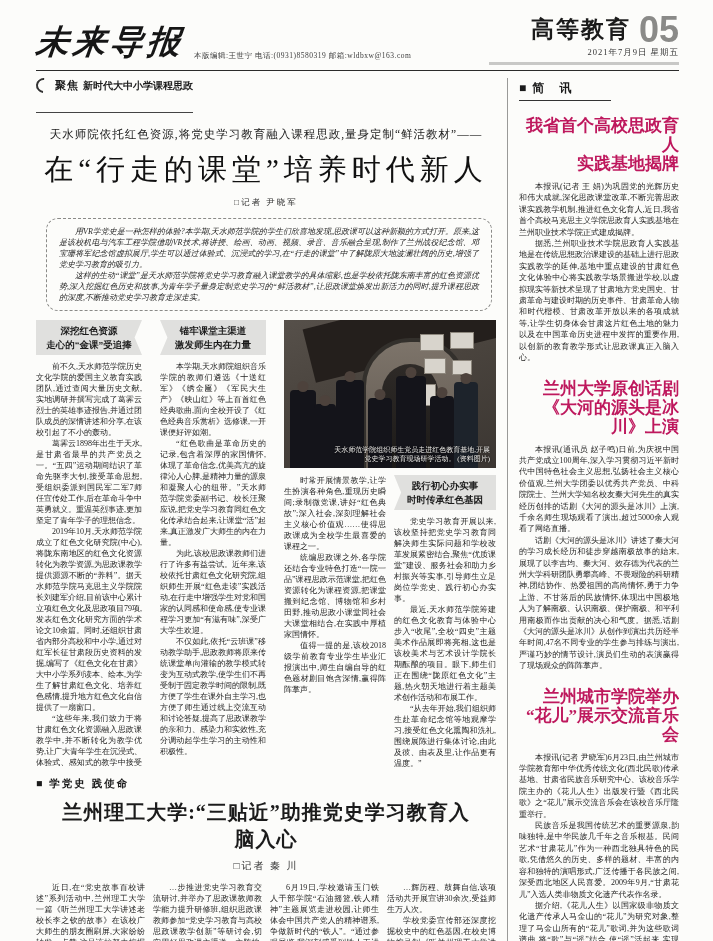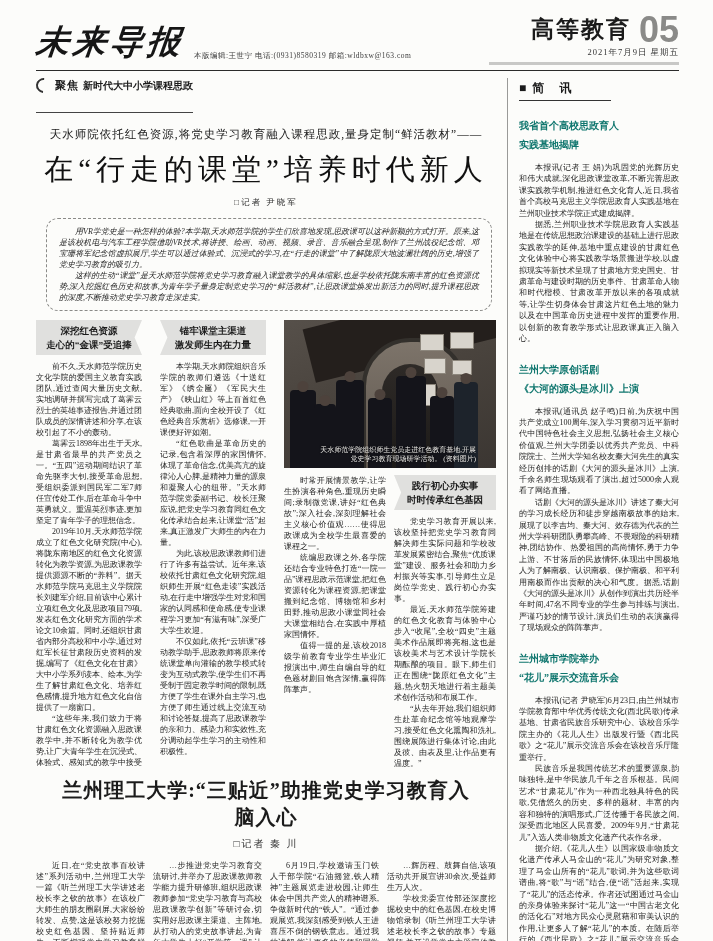--- a/index.html
+++ b/index.html
@@ -51,38 +51,38 @@
   .beam{position:absolute;top:-18px;right:-30px;width:220px;height:55px;background:#241f1c;
         transform:rotate(-14deg);}
   .arch{position:absolute;left:78px;top:18px;width:96px;height:130px;border-radius:48px 48px 0 0;
         background:linear-gradient(#7d746a,#5d554d);border:4px solid #33302c;}
   .arch-door{position:absolute;left:16px;top:22px;width:56px;height:104px;border-radius:28px 28px 0 0;
              background:linear-gradient(#2e2a27,#1c1a18);}
   .frame{position:absolute;background:#d8d4cc;border:1px solid #8c867c;}
   .person{position:absolute;background:#14141a;border-radius:4px 4px 0 0;}
   .person::before{content:'';position:absolute;top:-9px;left:50%;transform:translateX(-50%);
                   width:11px;height:11px;border-radius:50%;background:#4d423c;}
-  .photo-caption{position:absolute;right:20px;bottom:4px;text-align:right;color:#f0efec;
+  .photo-caption{position:absolute;right:6px;bottom:4px;text-align:right;color:#f0efec;
                  font-size:7px;line-height:9px;text-shadow:0 0 2px #000;font-style:normal;}
   .photo-cols{display:flex;gap:8px;flex:1;overflow:hidden;margin-top:7px;}
   
   .bottom-article{margin-top:8px;}
   .section-label{font-size:10.5px;font-weight:bold;letter-spacing:2px;
                  font-family:"Liberation Sans",sans-serif;}
   .b-headline{text-align:center;font-size:20px;font-weight:bold;letter-spacing:1px;margin:8px 16px 0;
               font-family:"Liberation Serif",serif;}
   .b-byline{text-align:center;font-size:10px;color:#333;margin-top:6px;letter-spacing:2px;}
   .cols4{display:flex;gap:8px;height:152px;overflow:hidden;margin-top:9px;}
   
   .brief-header{font-size:12px;font-weight:bold;letter-spacing:6px;border-bottom:1px solid #333;
                 display:inline-block;padding-bottom:3px;min-width:92px;
                 font-family:"Liberation Sans",sans-serif;}
   .s-article{margin-top:0;}
-  .s-title{text-align:left;font-weight:bold;font-size:10px;line-height:19px;
-           margin:15px 0 8px;font-family:"Liberation Serif",serif;color:#0f766e;}
+  .s-title{text-align:right;font-weight:bold;font-size:17px;line-height:19px;
+           margin:15px 0 8px;font-family:"Liberation Serif",serif;color:#be185d;}
   .s-title span{display:block;}
   .sidebar .para{font-size:8px;line-height:11.4px;}
 </style>
 </head>
 <body>
 
 <div class="page">
 
   <div class="masthead-row">
     <div class="masthead">
@@ -183,20 +183,21 @@
                   <p class="para ">最近,天水师范学院筹建的红色文化教育与体验中心步入“收尾”,全校“四史”主题美术作品展即将亮相,这也是该校美术与艺术设计学院长期酝酿的项目。眼下,师生们正在围绕“陇原红色文化”主题,热火朝天地进行着主题美术创作活动和布展工作。</p>
                   <p class="para ">“从去年开始,我们组织师生赴革命纪念馆等地观摩学习,接受红色文化熏陶和洗礼,围绕展陈进行集体讨论,由此及彼、由表及里,让作品更有温度。”</p>
                 </div>
             </div>
           </div>
         </div>
       </div>
 
       
       <div class="bottom-article">
+        <div class="section-label">■ 学党史 践使命</div>
         <h2 class="b-headline">兰州理工大学:“三贴近”助推党史学习教育入脑入心</h2>
         <div class="b-byline">□记者 秦 川</div>
         <div class="cols4">
           <div class="acol">
               <p class="para ">近日,在“党史故事百校讲述”系列活动中,兰州理工大学一篇《听兰州理工大学讲述老校长李之钦的故事》在该校广大师生的朋友圈刷屏,大家纷纷转发、点赞,这是该校努力挖掘校史红色基因、坚持贴近师生、不断增强党史学习教育鲜活性的一次生动实践。</p>
             </div>
           <div class="acol">
               <p class="para ">…步推进党史学习教育交流研讨,并举办了思政课教师教学能力提升研修班,组织思政课教师参加“党史学习教育与高校思政课教学创新”等研讨会,切实用好思政课主渠道、主阵地,从打动人的党史故事讲起,为青年大学生上好“开学第一课”,让党史学习教育入脑入心。</p>
             </div>
           <div class="acol">

